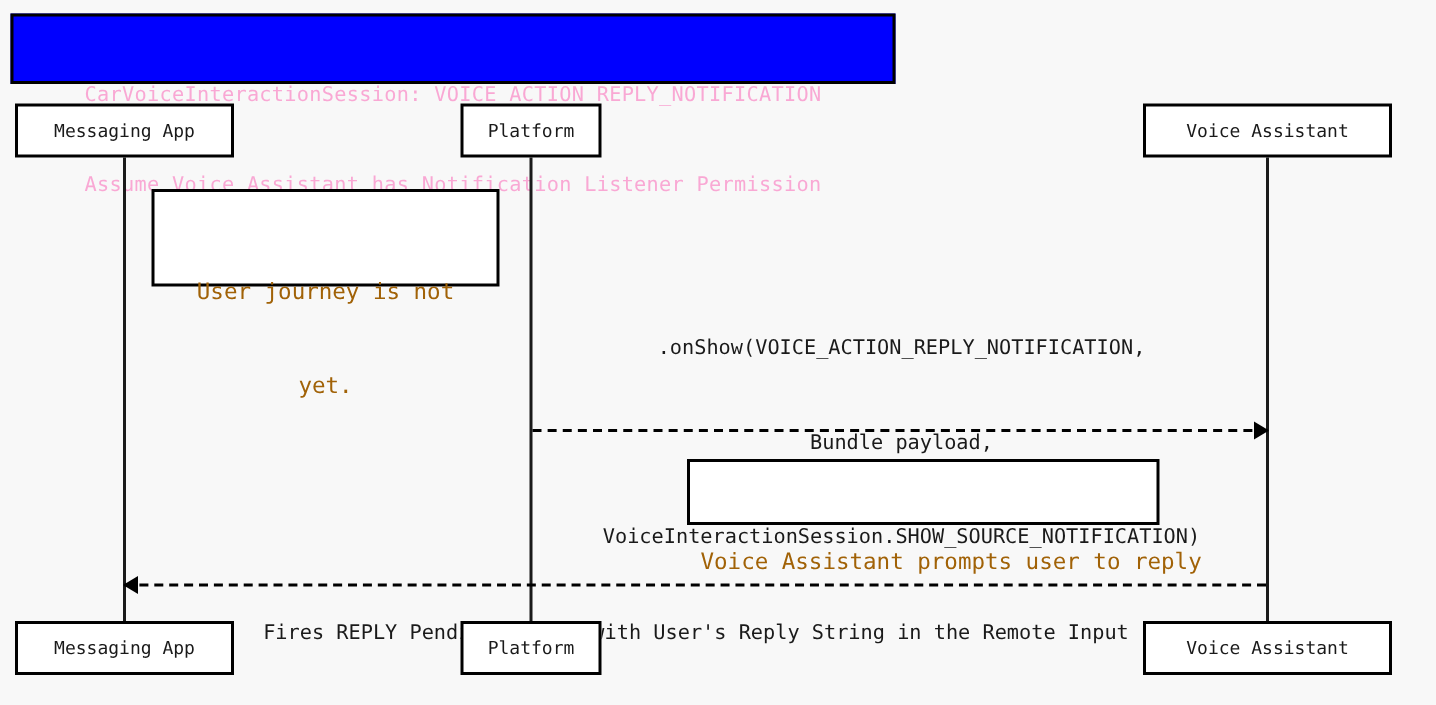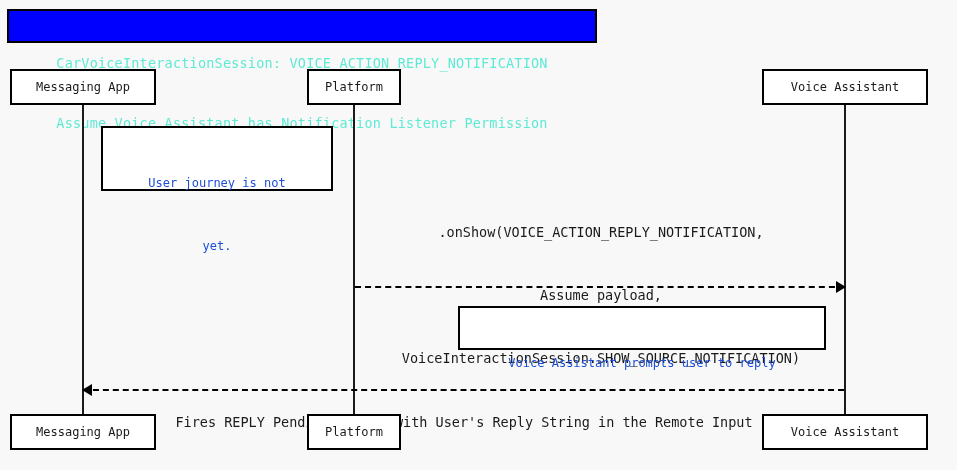--- a/index.html
+++ b/index.html
@@ -15,25 +15,25 @@
     font-family: "DejaVu Sans Mono", "Liberation Mono", monospace;
     overflow: hidden;
   }
 
   
   .title-banner {
     position: absolute;
     left: 7px;
     top: 9px;
     width: 590px;
-    height: 34px;
+    height: 47px;
     background: #0000ff;
     border: 2px solid #000000;
     box-sizing: border-box;
-    color: #5eead4;
+    color: #f9a8d4;
     font-size: 13.5px;
     line-height: 20px;
     padding-top: 2px;
     text-align: center;
     white-space: pre;
     letter-spacing: 0.2px;
   }
   .title-line { display: block; }
 
   
@@ -58,26 +58,26 @@
     background: #1a1a1a;
     z-index: 1;
   }
 
   
   .note-box {
     position: absolute;
     border: 2px solid #000000;
     background: #ffffff;
     box-sizing: border-box;
-    font-size: 12px;
+    font-size: 15px;
     line-height: 21px;
-    color: #1d4ed8;
+    color: #a16207;
     text-align: center;
     white-space: pre;
-    padding: 3px 7px;
+    padding: 14px 7px;
     z-index: 3;
   }
   .note-line { display: block; }
 
   
   .msg-label {
     position: absolute;
     font-size: 13.5px;
     line-height: 21px;
     color: #1a1a1a;
@@ -139,30 +139,30 @@
   <div class="participant-box" style="left:307px; top:414px; width:94px;">Platform</div>
   <div class="participant-box" style="left:762px; top:414px; width:166px;">Voice Assistant</div>
 
   <div class="note-box" style="left:101px; top:126px; width:232px; height:65px;">
     <span class="note-line">User journey is not</span>
     <span class="note-line">yet.</span>
   </div>
 
   <div class="msg-label" style="left:358px; top:180px; width:486px;">
     <span class="msg-line">.onShow(VOICE_ACTION_REPLY_NOTIFICATION,</span>
-    <span class="msg-line">Assume payload,</span>
+    <span class="msg-line">Bundle payload,</span>
     <span class="msg-line">VoiceInteractionSession.SHOW_SOURCE_NOTIFICATION)</span>
   </div>
 
   <div class="msg-arrow" style="left:355px; top:281px; width:490px;">
     <div class="dash"></div>
     <div class="arrow-head right"></div>
   </div>
 
-  <div class="note-box" style="left:458px; top:306px; width:368px; height:44px;">
+  <div class="note-box" style="left:458px; top:306px; width:315px; height:44px;">
     <span class="note-line">Voice Assistant prompts user to reply</span>
   </div>
 
   <div class="msg-label" style="left:83px; top:370px; width:762px;">
     <span class="msg-line">Fires REPLY Pending Intent with User's Reply String in the Remote Input</span>
   </div>
 
   <div class="msg-arrow" style="left:83px; top:384px; width:761px;">
     <div class="dash"></div>
     <div class="arrow-head left"></div>

